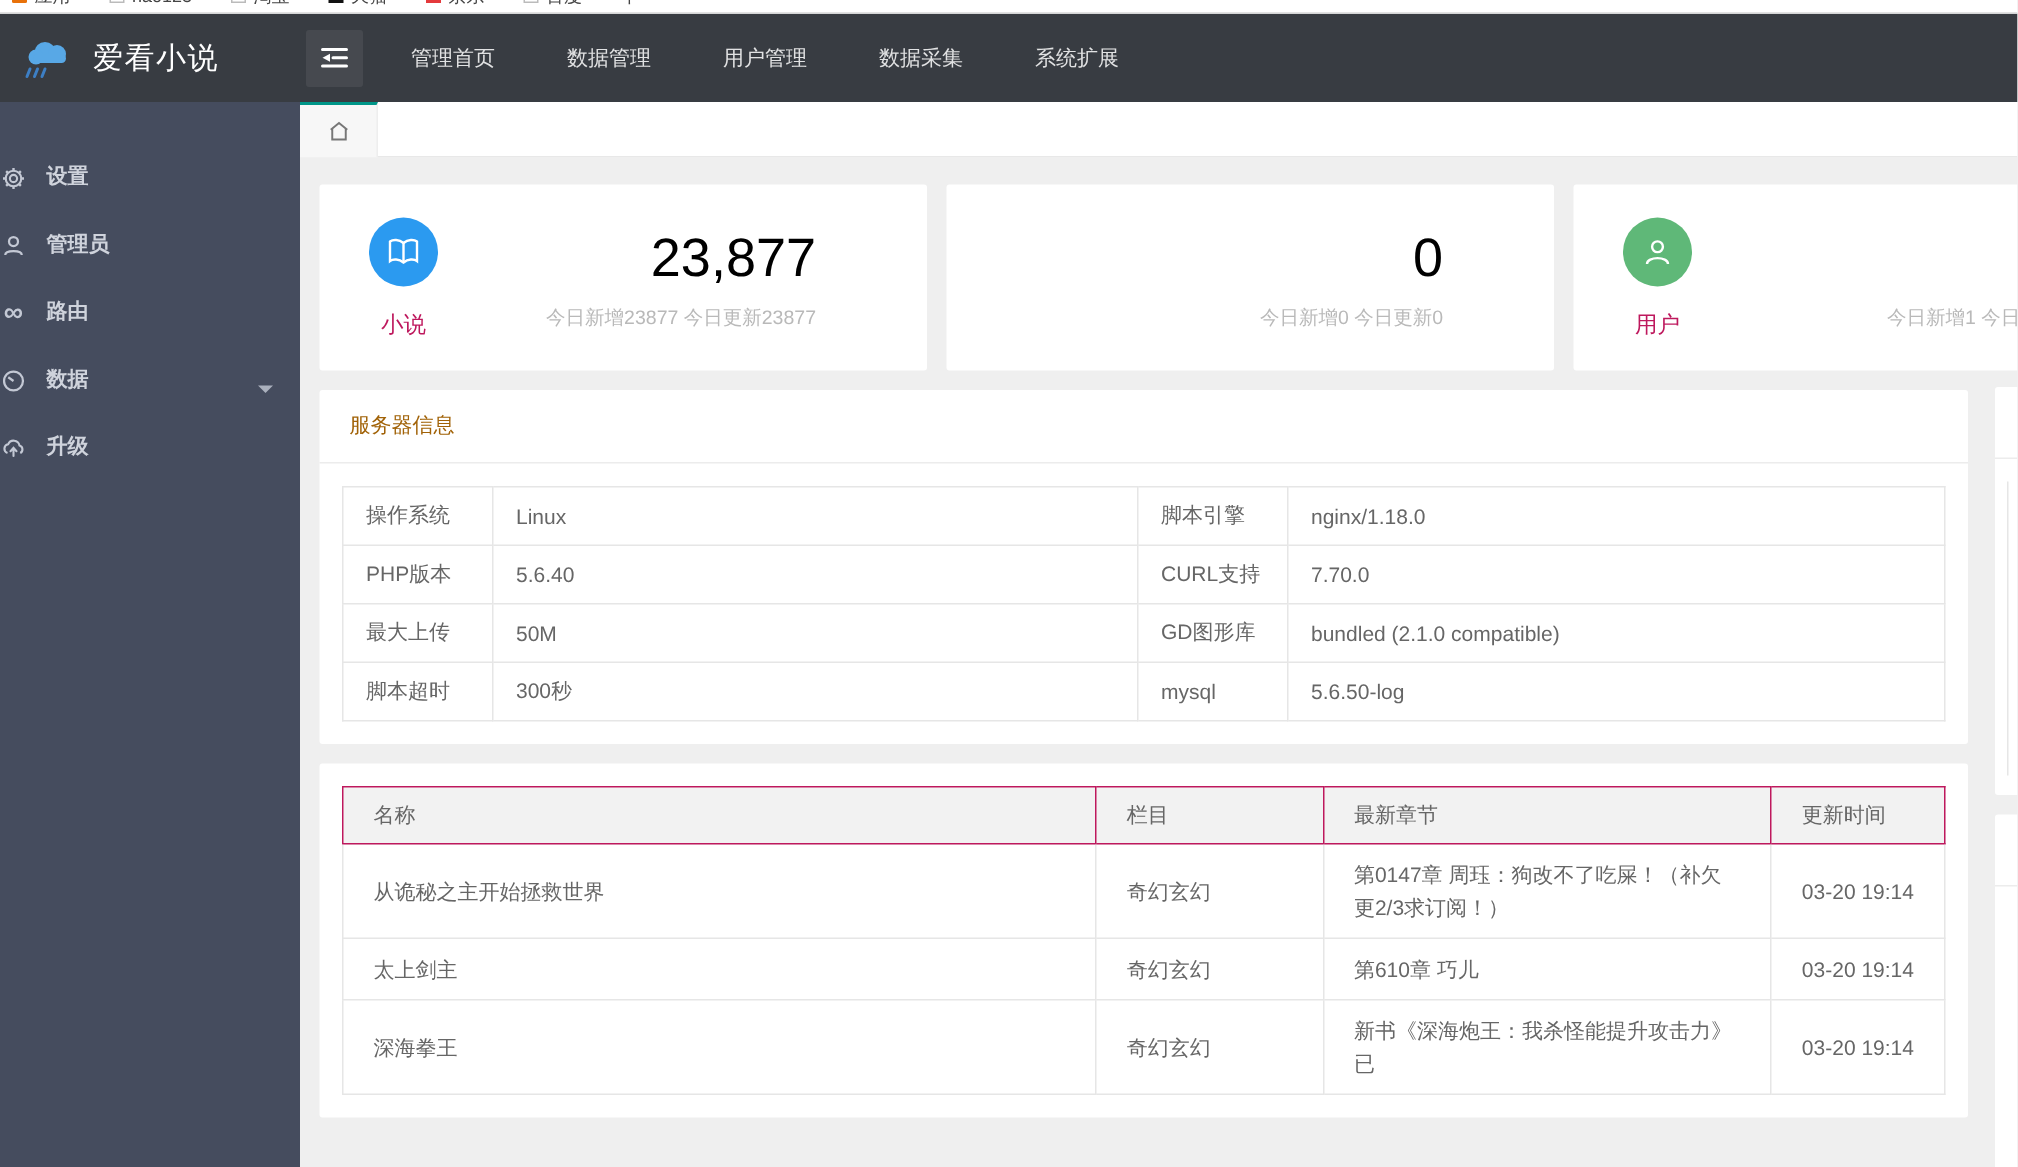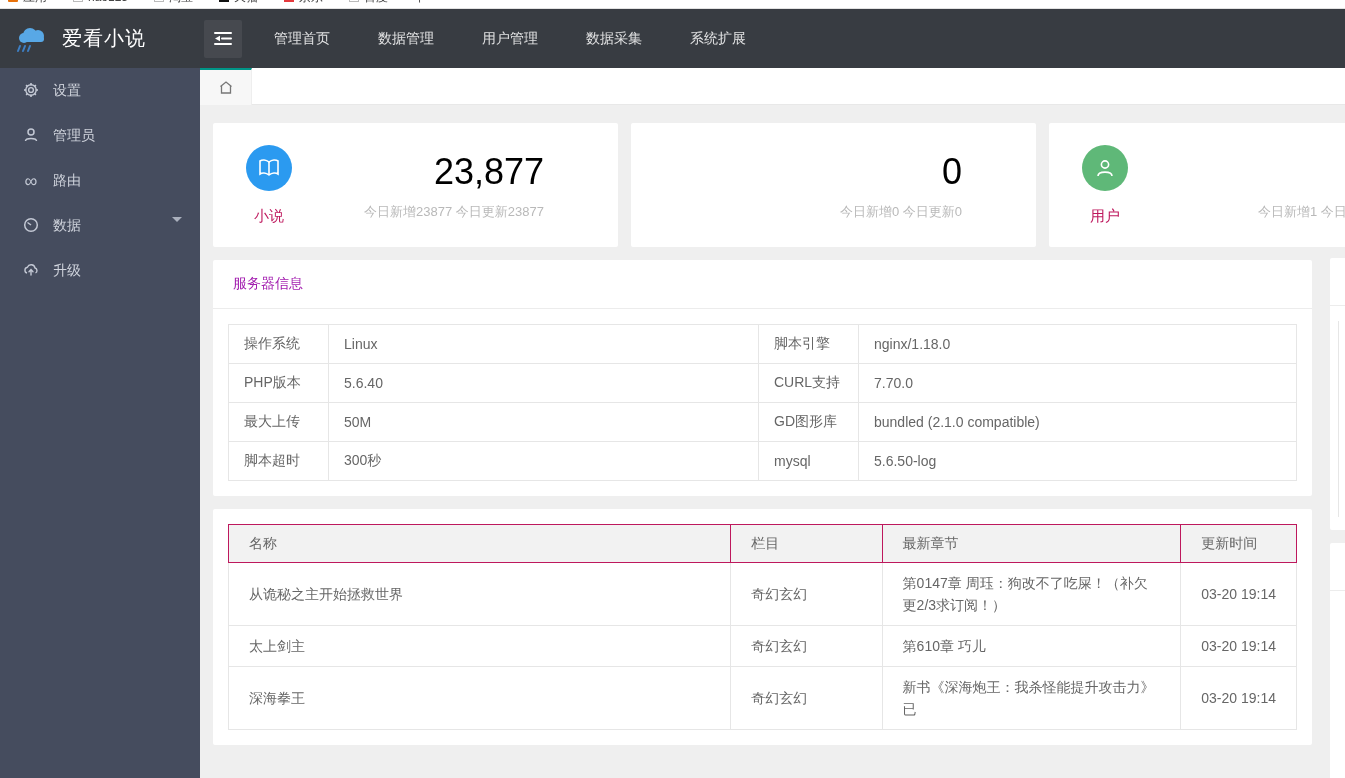--- a/index.html
+++ b/index.html
@@ -21,21 +21,21 @@
   .header { height:59px; background:#383c42; display:flex; align-items:center; }
   .logo { width:200px; display:flex; align-items:center; gap:10px; padding-left:16px; flex:0 0 200px; }
   .logo-title { color:#fff; font-size:20px; letter-spacing:1px; }
   .hamburger { width:38px; height:38px; margin-left:4px; background:rgba(255,255,255,.07); border:none; border-radius:2px; display:flex; align-items:center; justify-content:center; cursor:pointer; }
   .topnav { display:flex; align-items:center; margin-left:8px; }
   .topnav-item { color:rgba(255,255,255,.85); font-size:14px; padding:0 24px; line-height:59px; cursor:pointer; }
 
   
   .shell { display:flex; height:710px; }
   .sidebar { flex:0 0 200px; background:#454c5e; padding-top:14px; }
-  .side-item { height:45px; display:flex; align-items:flex-start; padding-left:22px; color:#cfd3dc; font-size:14px; cursor:pointer; position:relative; }
+  .side-item { height:45px; display:flex; align-items:flex-end; color:#cfd3dc; font-size:14px; cursor:pointer; position:relative;font-weight:bold; }
   .side-item .sicon { width:18px; margin-right:13px; display:inline-flex; justify-content:center; color:#c3c8d4; font-size:16px; line-height:1; }
   .caret { position:absolute; right:18px; width:0; height:0; border-left:5px solid transparent; border-right:5px solid transparent; border-top:5px solid #aab0bd; }
 
   .main { flex:1; display:flex; flex-direction:column; min-width:0; }
 
   
   .tabbar { height:37px; background:#fff; border-bottom:1px solid #e8e8e8; display:flex; }
   .tab-home { width:52px; height:37px; background:#f7f7f7; border-top:2px solid #009688; border-right:1px solid #eee; display:flex; align-items:center; justify-content:center; cursor:pointer; }
 
   
@@ -44,21 +44,21 @@
   .cards-row { display:flex; gap:13px; margin-bottom:13px; }
   .card { width:405px; min-width:405px; height:124px; background:#fff; border-radius:2px; display:flex; padding:22px 0 0 20px; }
   .card-iconblock { width:72px; text-align:center; }
   .circle { width:46px; height:46px; border-radius:50%; margin:0 auto; display:flex; align-items:center; justify-content:center; }
   .card-label { margin-top:16px; font-size:15px; color:#be185d; }
   .card-numblock { flex:1; text-align:right; padding-right:74px; padding-top:6px; }
   .card-value { font-size:36px; color:#000000; }
   .card-sub { margin-top:10px; font-size:13px; color:#b9b9b9; }
 
   .panel { background:#fff; border-radius:2px; margin-bottom:13px; width:1099px; }
-  .panel-hd { padding:15px 20px; font-size:14px; color:#a21caf; border-bottom:1px solid #ececec; }
+  .panel-hd { padding:15px 20px; font-size:14px; color:#a16207; border-bottom:1px solid #ececec; }
   .panel-bd { padding:15px; }
 
   table { border-collapse:collapse; width:100%; font-size:14px; color:#666; }
   .srv-table td { border:1px solid #e6e6e6; height:39px; padding:0 15px; }
   .srv-table td.lbl { width:100px; }
   .srv-table td.val1 { width:430px; }
   .srv-table td.lbl2 { width:100px; }
 
   .nov-table th { background:#f2f2f2; border:1px solid #be185d; font-weight:normal; text-align:left; color:#666; height:38px; padding:0 20px; }
   .nov-table td { border:1px solid #e6e6e6; padding:9px 20px; line-height:22px; }

